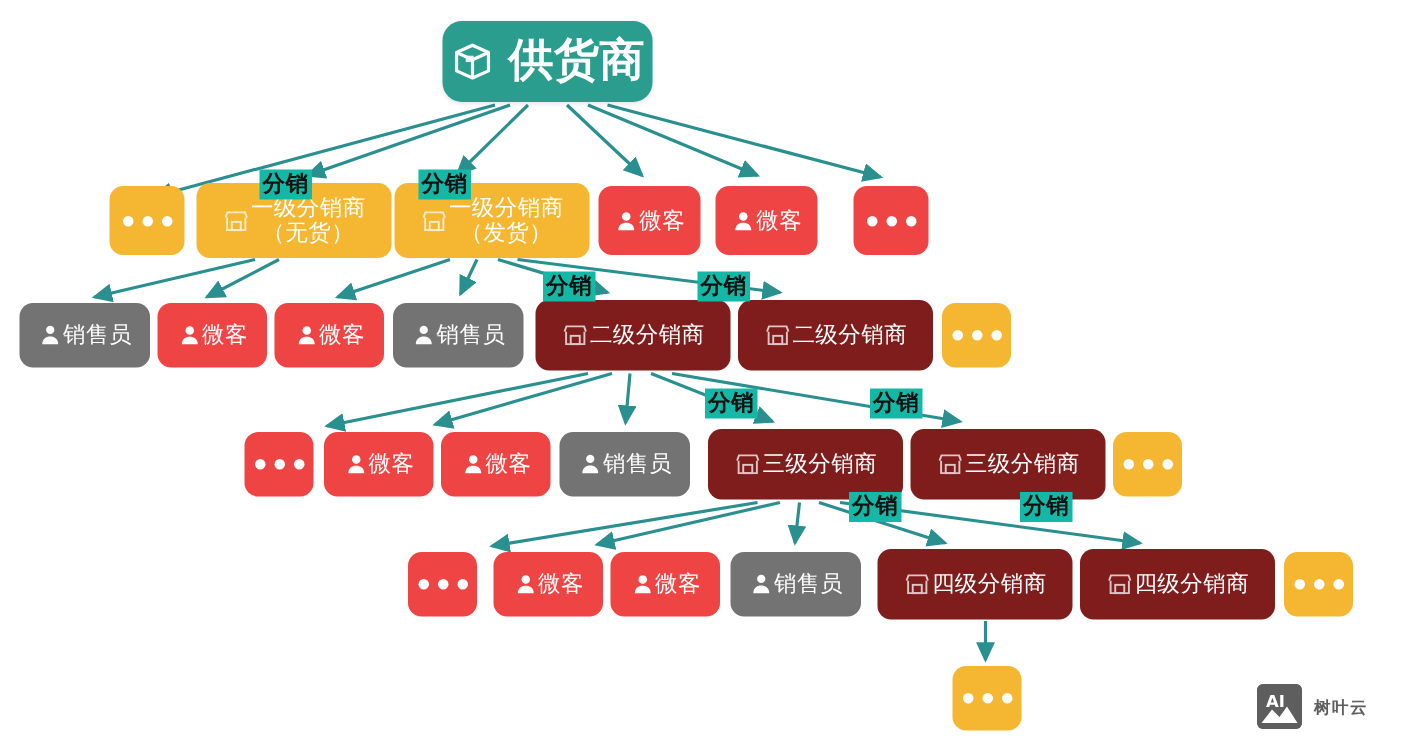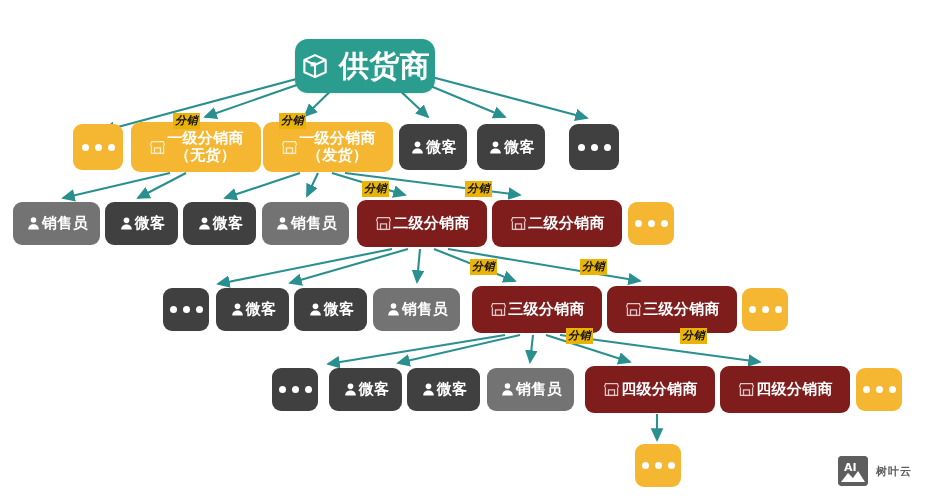--- a/index.html
+++ b/index.html
@@ -15,56 +15,55 @@
 
   .node{
     position:absolute;
     box-sizing:border-box;
     display:flex;align-items:center;justify-content:center;
     gap:0;
     border-radius:9px;
     color:#ffffff;
     font-size:15px;
     line-height:1.12;
-    font-weight:700;
+    font-weight:400;
     text-align:center;
     letter-spacing:0.3px;
     z-index:4;
   }
   .node .lbl{white-space:pre-line;}
   .node .ic{flex:0 0 auto;display:inline-flex;align-items:center;justify-content:center;}
 
   .n-supplier{
     background:#2a9d8f;
     border-radius:13px;
     font-size:30px;
     font-weight:700;
     gap:9px;
     box-shadow:0 1px 3px rgba(0,0,0,.10);
   }
   .n-orange{background:#f5b731;}
   .n-orange-soft{background:#7f1d1d;}
-  .n-blue{background:#404040;}
+  .n-blue{background:#ef4444;}
   .n-red{background:#737373;}
   .n-dots{}
 
   .dots{display:flex;gap:6px;align-items:center;justify-content:center;}
   .dots i{width:7px;height:7px;border-radius:50%;background:#ffffff;display:block;}
 
   .tag{
     position:absolute;
-    background:#eab308;
+    background:#14b8a6;
     color:#111111;
-    font-size:11px;
+    font-size:15px;
     font-weight:700;
     line-height:1;
     padding:2px 2px 3px 2px;
     z-index:6;
     letter-spacing:0.5px;
-    font-style:italic;
   }
 
   .watermark{
     position:absolute;
     display:flex;align-items:center;gap:8px;
     z-index:9;
   }
   .wm-icon{
     width:30px;height:30px;border-radius:4px;
     background:#5e5e5e;
@@ -110,21 +109,21 @@
       <path d="M505,335 L328,364"></path>
       <path d="M520,335 L398,363"></path>
       <path d="M533,335 L530,362"></path>
       <path d="M546,335 L630,362"></path>
       <path d="M560,335 L760,362"></path>
 
       <path d="M657,414 L657,440"></path>
     </g>
   </svg>
 
-  <div class="node n-supplier" style="left:295px;top:14px;width:140px;height:54px;margin-top:25px;">
+  <div class="node n-supplier" style="left:295px;top:14px;width:140px;height:54px;">
     <span class="ic">
       <svg width="30" height="30" viewBox="0 0 24 24" fill="none" stroke="#ffffff" stroke-width="1.7" stroke-linejoin="round">
         <path d="M3.5 7.2 L12 3.3 L20.5 7.2 L20.5 17 L12 20.8 L3.5 17 Z"></path>
         <path d="M3.5 7.2 L12 11.1 L20.5 7.2"></path>
         <path d="M12 11.1 L12 20.8"></path>
         <rect x="8.4" y="8.9" width="4.2" height="3.4" fill="#ffffff" stroke="none" opacity="0.85"></rect>
       </svg>
     </span>
     <span class="lbl">供货商</span>
   </div>

